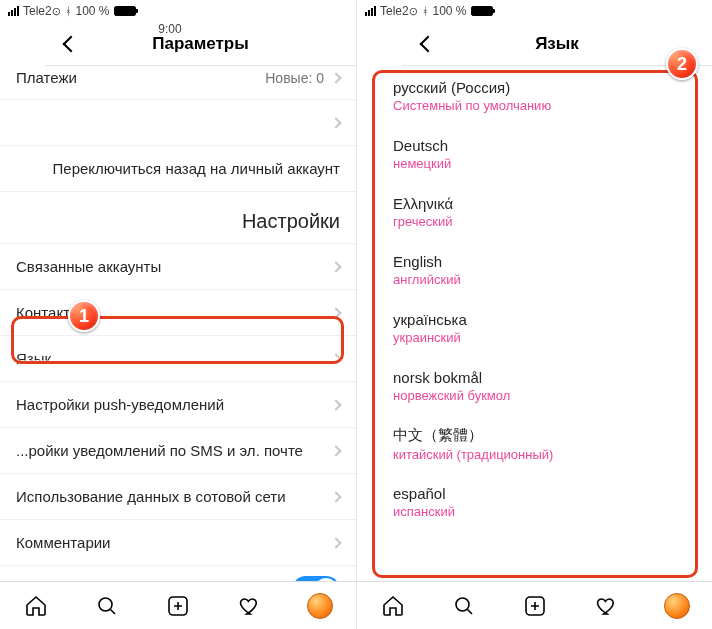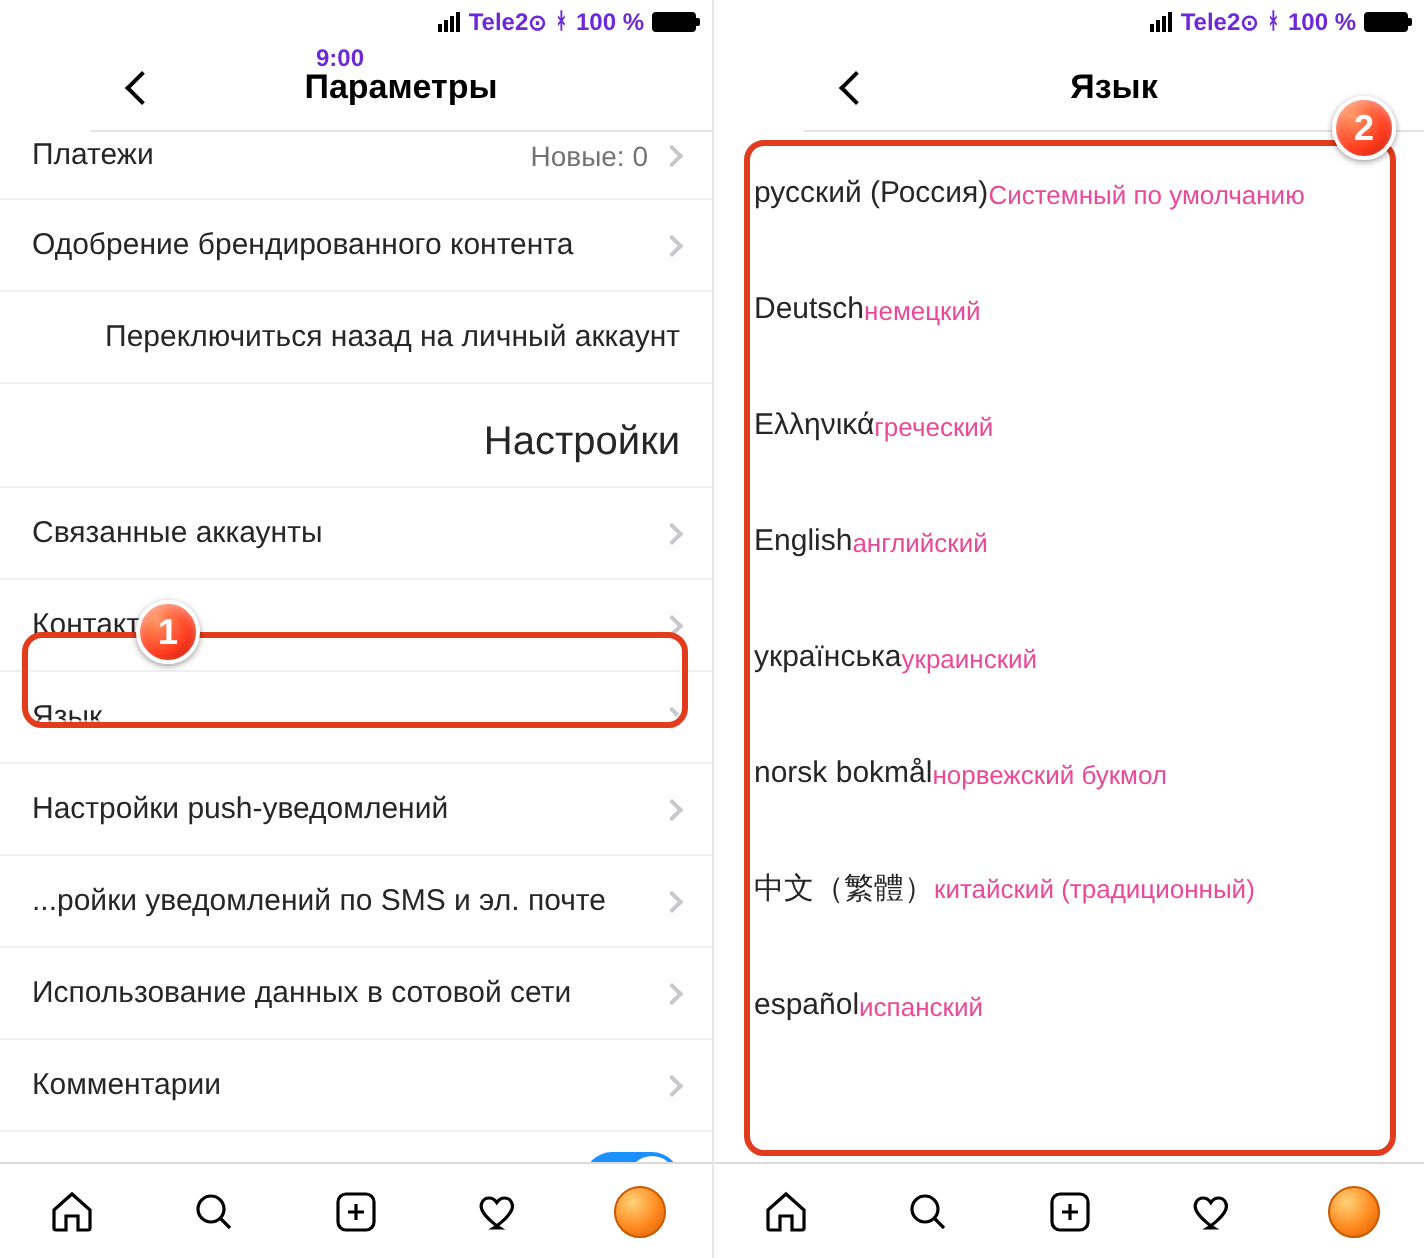--- a/index.html
+++ b/index.html
@@ -20,25 +20,25 @@
     background: #fff;
     position: relative;
   }
   .phone + .phone { border-left: 1px solid #e6e6e6; }
 
   
   .status-bar {
     height: 22px;
     display: flex;
     align-items: center;
-    justify-content: flex-end;
+    justify-content: flex-start;
     padding: 0 8px;
     font-size: 12px;
-    font-weight: 700;
-    color: #6d28d9;
+    font-weight: 400;
+    color: #404040;
   }
   .sb-left, .sb-right { display: flex; align-items: center; gap: 4px; }
   .sb-center { position: absolute; left: 0; right: 16px; text-align: center; pointer-events: none; margin-top: 36px; }
   .sig { display:flex; align-items:flex-end; gap:1px; }
   .sig span { width:2px; background:#000; }
   .sig span:nth-child(1){height:4px;}
   .sig span:nth-child(2){height:6px;}
   .sig span:nth-child(3){height:8px;}
   .sig span:nth-child(4){height:10px;}
   .bt-icon, .alarm-icon { font-size:11px; }
@@ -75,21 +75,21 @@
     display:flex; align-items:center;
     min-height:46px;
     padding: 10px 16px;
     font-size:15px;
     color:#262626;
     position:relative;
   }
   .row.sep { border-bottom:1px solid #efefef;justify-content:flex-end; }
   .row.section-title { font-weight:400; font-size:20px; padding-top:18px; }
   .row .sub { color:#ec4899; font-size:13px; margin-top:2px; }
-  .row .col { display:flex; flex-direction:row; }
+  .row .col { display:flex; flex-direction:column;margin-left:16px; }
   .row .spacer { flex:1; }
   .row .secondary { color:#737373; font-size:14px; }
   .chev-right {
     width:8px; height:8px;
     border-top:2px solid #c7c7cc; border-right:2px solid #c7c7cc;
     transform: rotate(45deg);
     margin-left:8px;
   }
   .truncate-left { color:#262626; }
 
@@ -180,21 +180,20 @@
   </div>
 
   <div class="list">
     <div class="row sep" style="min-height:34px;padding-top:0;">
       <span class="truncate-left">Платежи</span>
       <span class="spacer"></span>
       <span class="secondary">Новые: 0</span>
       <span class="chev-right"></span>
     </div>
     <div class="row sep">
-      <span>Одобрение брендированного контента</span>
       <span class="spacer"></span>
         <span class="chev-right"></span>
     </div>
     <div class="row sep">
       <span>Переключиться назад на личный аккаунт</span>
     </div>
     <div class="row section-title sep">
       <span>Настройки</span>
     </div>
     <div class="row sep">

